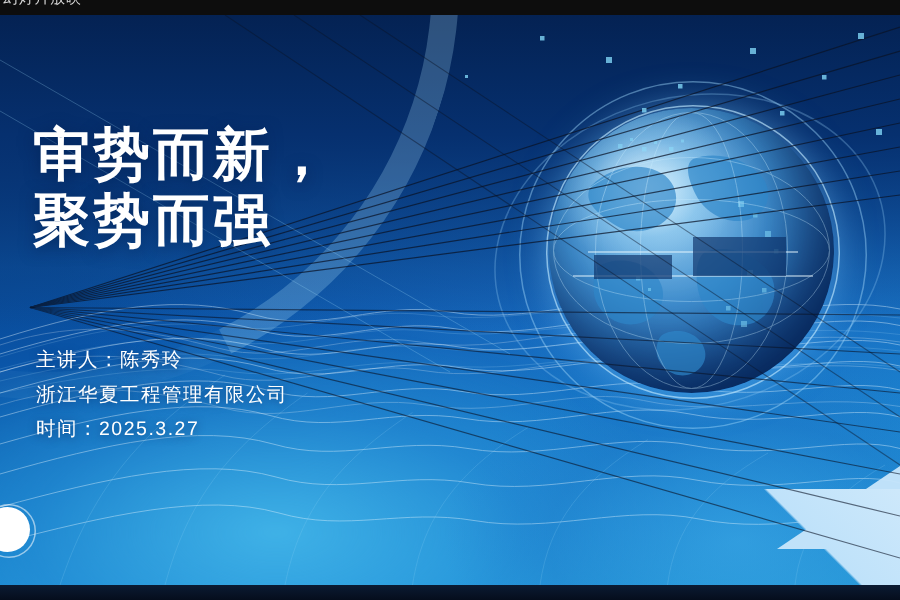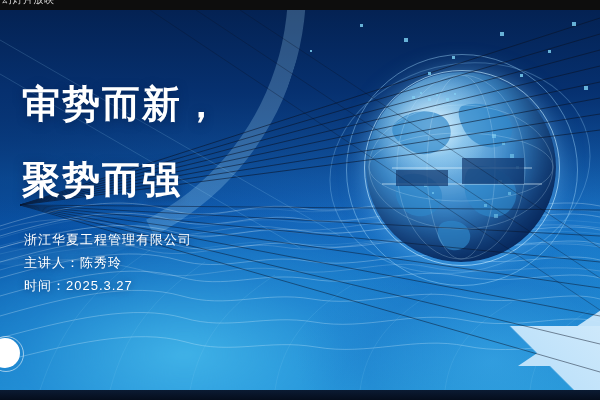--- a/index.html
+++ b/index.html
@@ -135,21 +135,21 @@
   .title{
     position:absolute;left:22px;top:72px;
     color:#ffffff;
     font-size:38px;
     line-height:44px;
     font-weight:bold;
     letter-spacing:2px;
     text-shadow:0 2px 10px rgba(0,25,70,.55);
     white-space:nowrap;
   }
-  .title .l2{display:block;margin-top:32px;}
+  .title .l2{display:block;}
 
   .subtitle{
     position:absolute;left:24px;top:218px;
     color:#ffffff;
     font-size:13px;
     line-height:23px;
     letter-spacing:1px;
     text-shadow:0 1px 6px rgba(0,30,80,.6);
     white-space:nowrap;
   }
@@ -316,21 +316,21 @@
     <div class="particle" style="left:360px;top:14px;width:3px;height:3px;"></div>
     <div class="particle" style="left:584px;top:76px;width:4px;height:4px;"></div>
     <div class="particle" style="left:310px;top:40px;width:2px;height:2px;"></div>
 
     <div class="title">
       <span>审势而新，</span>
       <span class="l2">聚势而强</span>
     </div>
 
     <div class="subtitle">
+      <div>主讲人：陈秀玲</div>
       <div>浙江华夏工程管理有限公司</div>
-      <div>主讲人：陈秀玲</div>
       <div>时间：2025.3.27</div>
     </div>
 
   </div>
 
   <div class="bottombar"></div>
 </div>
 
 </body></html>

